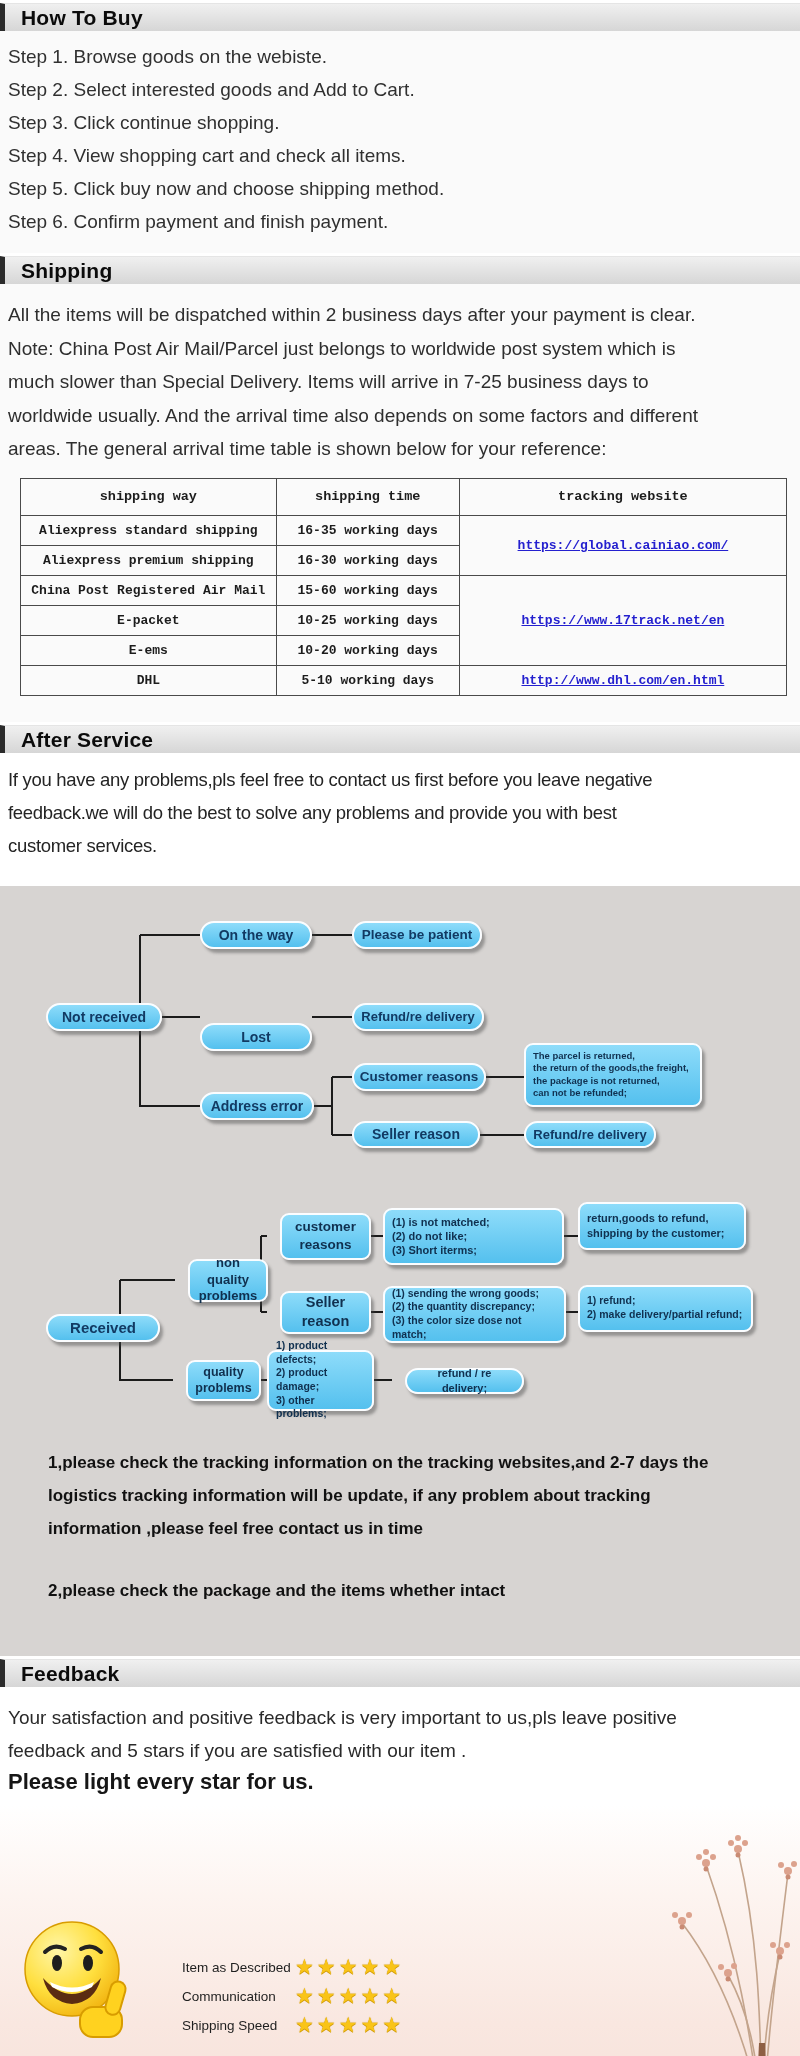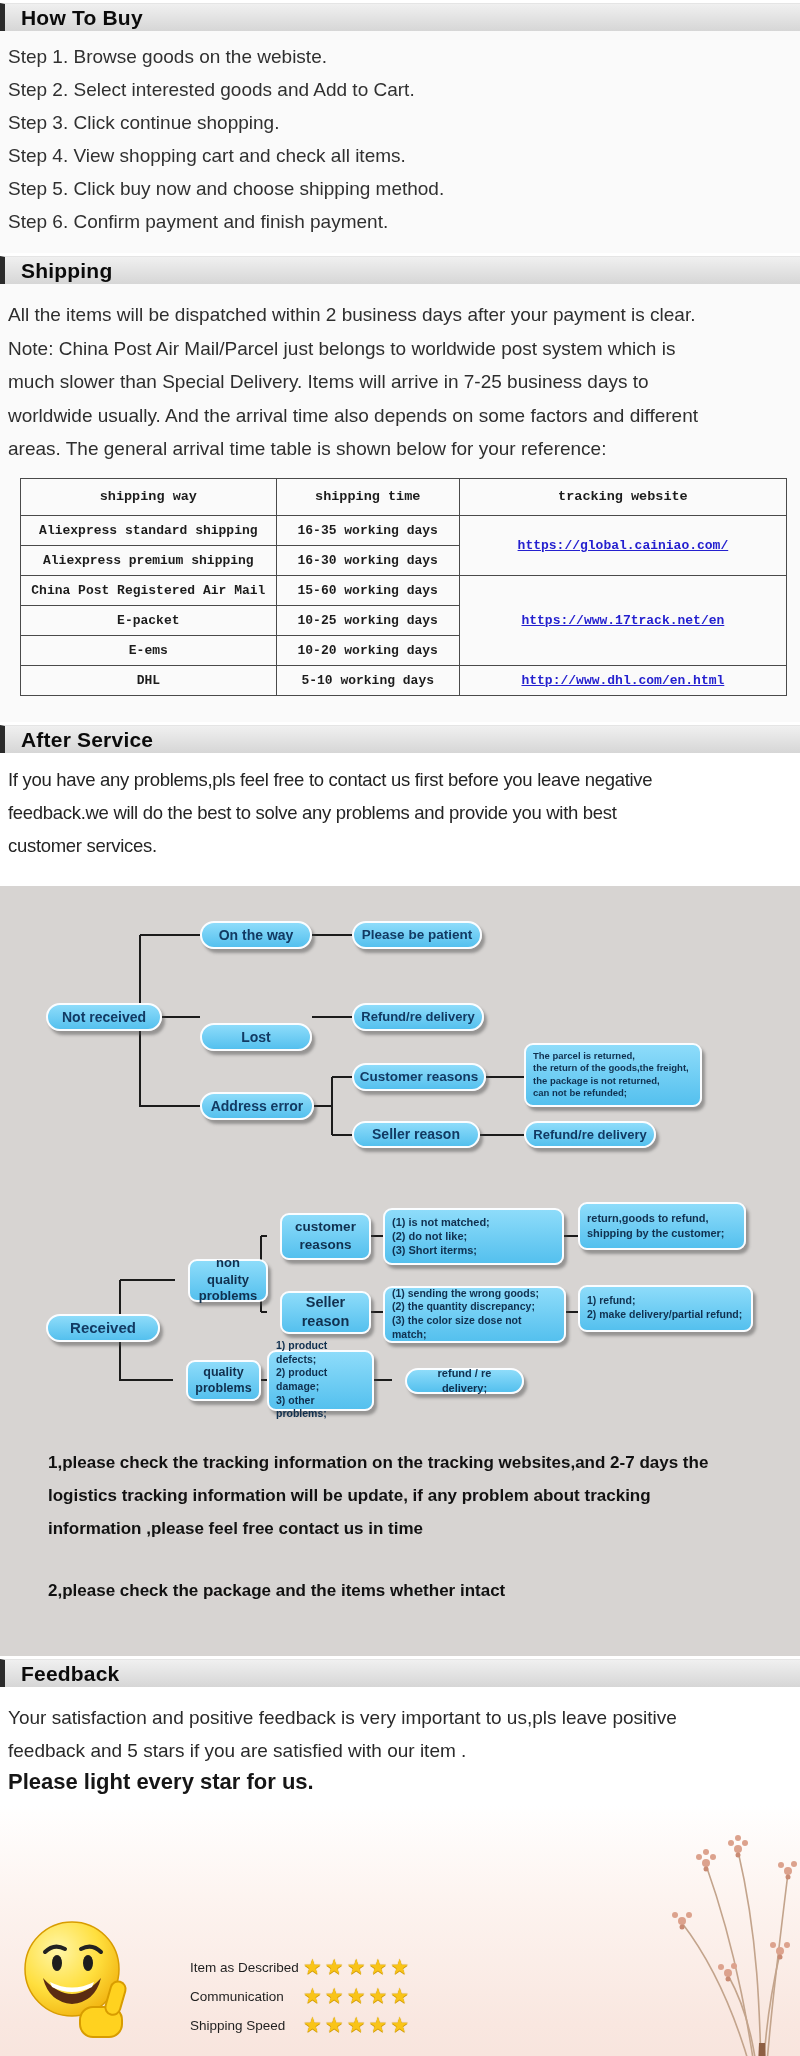--- a/index.html
+++ b/index.html
@@ -48,21 +48,21 @@
 
   .fb-body{padding:8px 0 10px 0;background:#fff;}
   .fb-text{padding:6px 8px 0 8px;font-size:19px;line-height:33px;color:#2a2a2a;white-space:pre-line;}
   .fb-highlight{padding:2px 8px 0 8px;font-size:22px;font-weight:bold;color:#161616;}
 
   .fb-image{position:relative;height:304px;
     background:linear-gradient(180deg,#ffffff 0%,#fdf4f0 30%,#f9e7e0 72%,#f6e2da 100%);
     overflow:hidden;}
   .smiley{position:absolute;left:20px;top:112px;}
   .ratings{position:absolute;left:182px;top:148px;}
-  .rating-row{display:flex;align-items:center;height:29px;margin-left:8px;}
+  .rating-row{display:flex;align-items:center;height:29px;}
   .rating-label{width:113px;font-size:13.5px;color:#1f1f1f;}
   .rating-stars{font-size:21px;letter-spacing:3px;color:#f9c418;
     text-shadow:0 1px 0 #cf9a07,0 0 1px #b8860b;}
   .flowers{position:absolute;right:0;top:0;}
 </style>
 </head>
 <body>
 
 <div class="section-header">How To Buy</div>
 <div class="steps">

